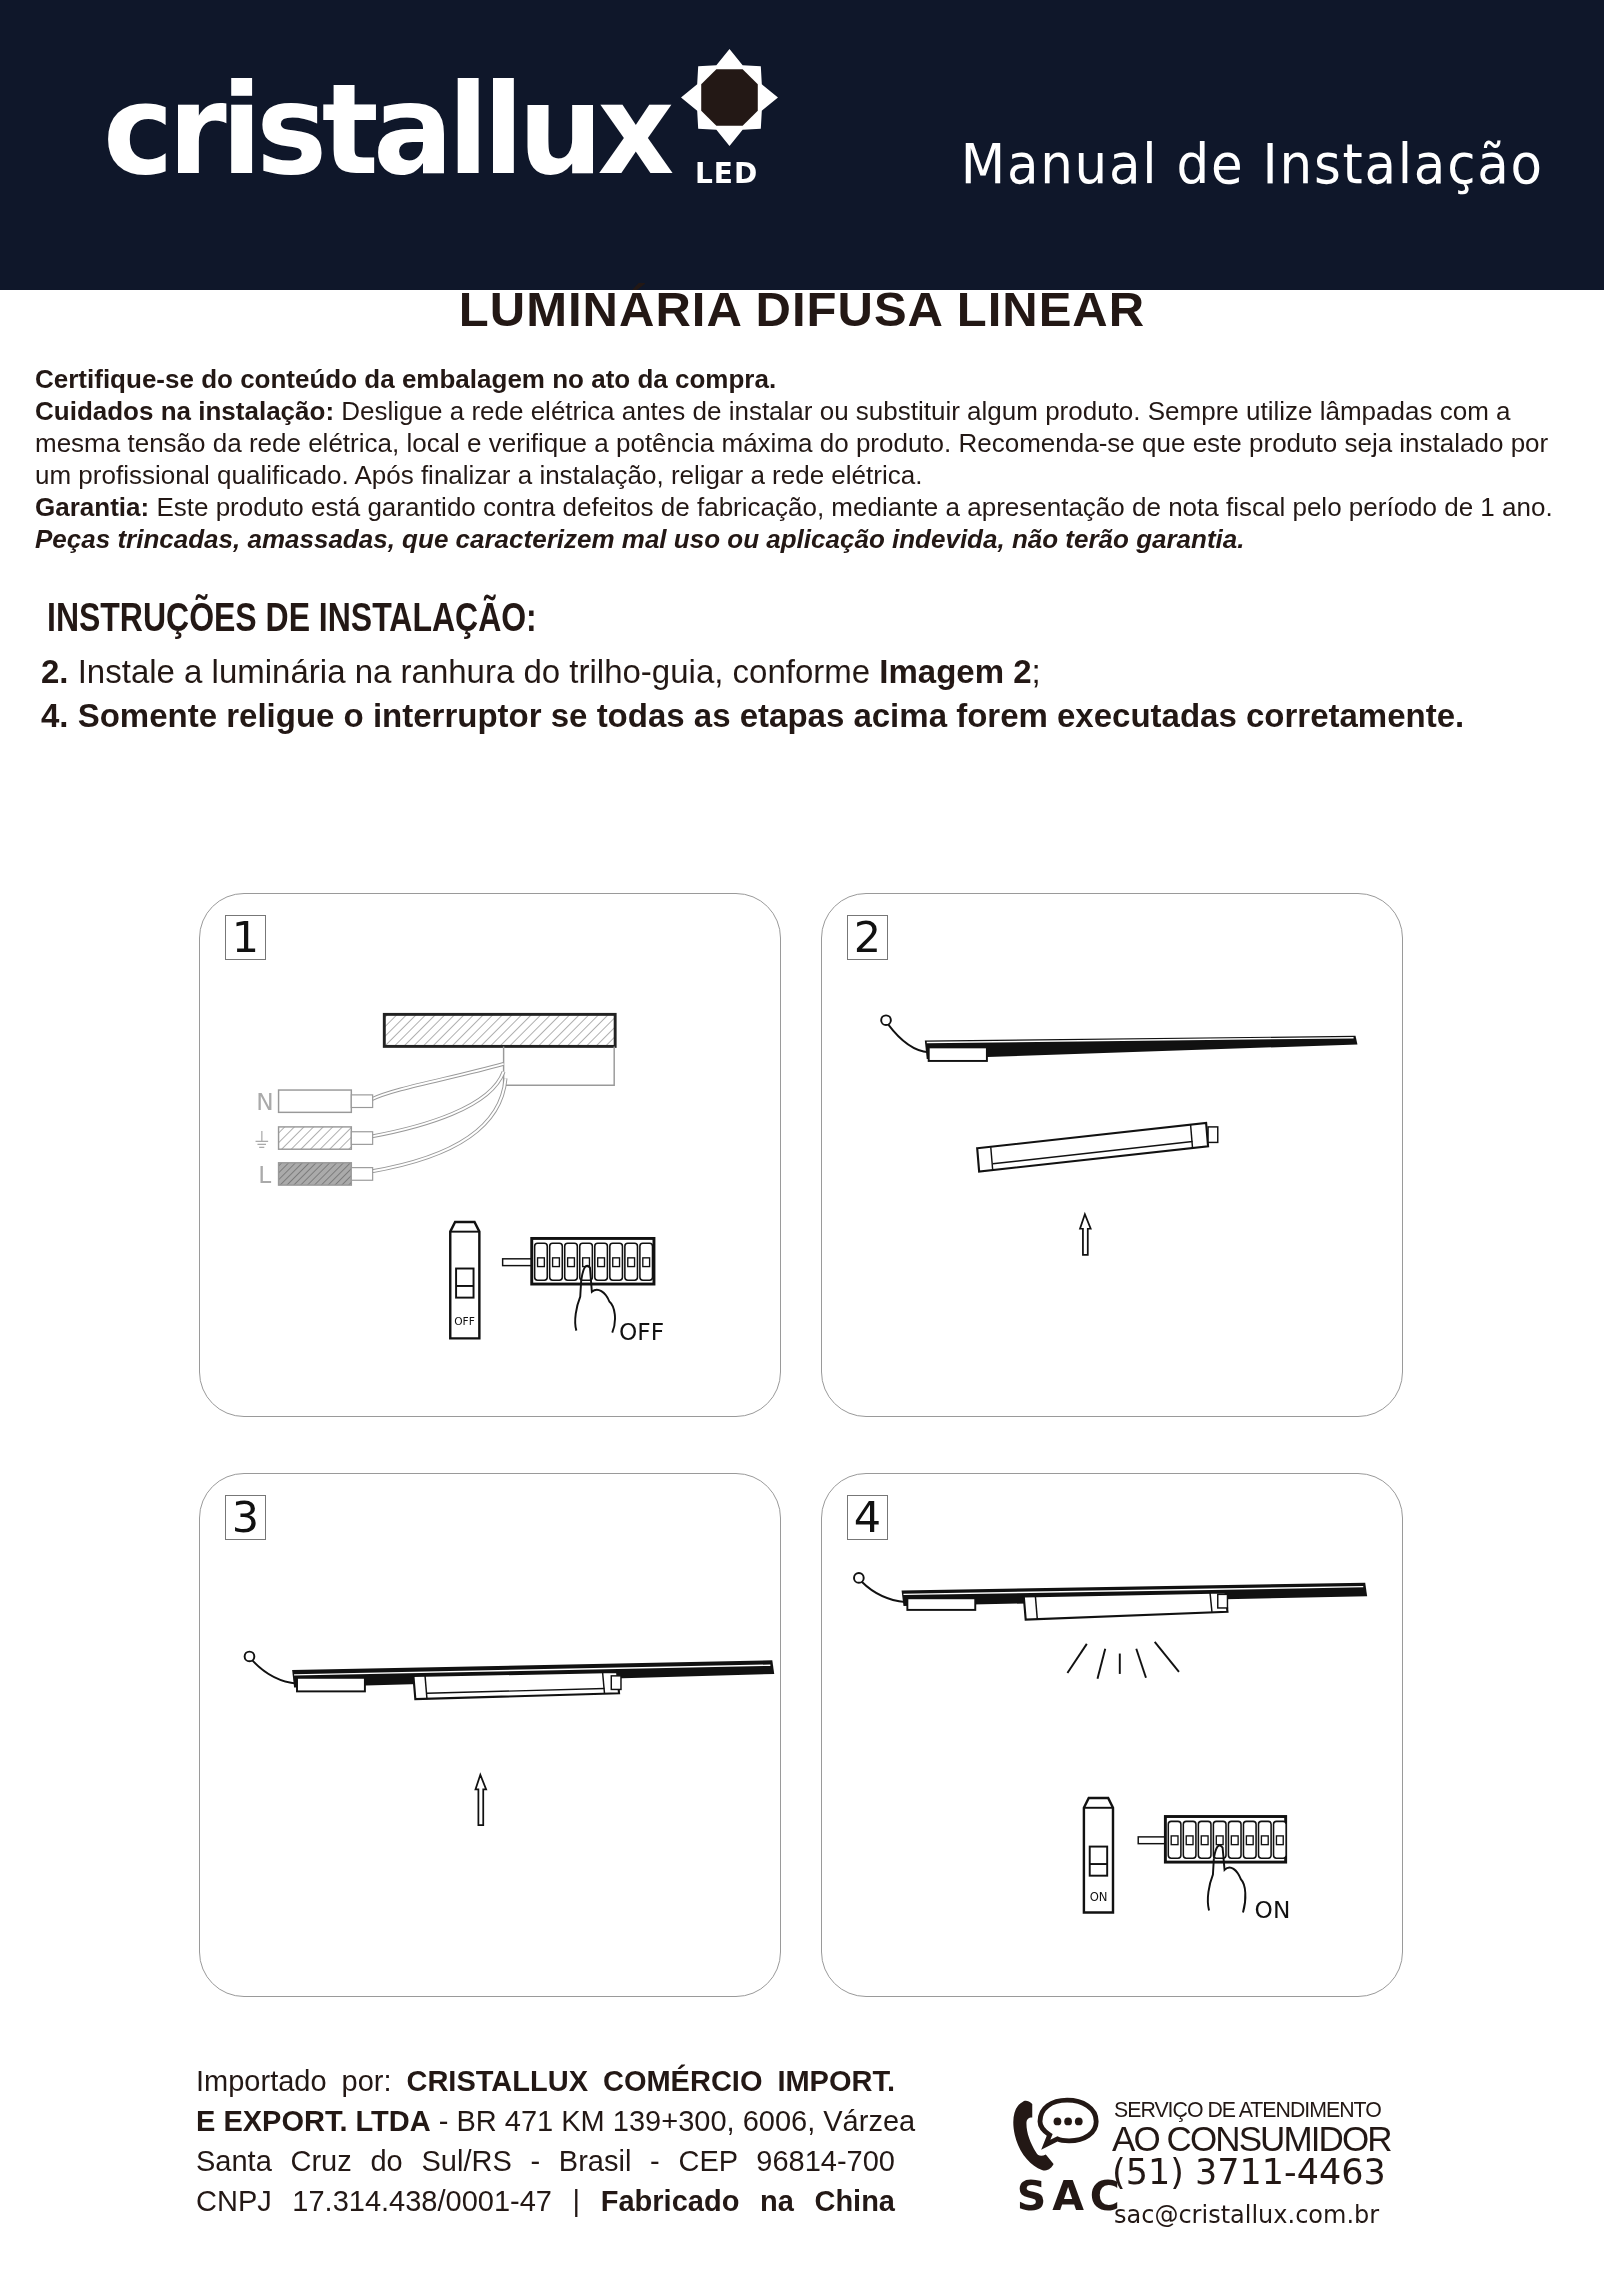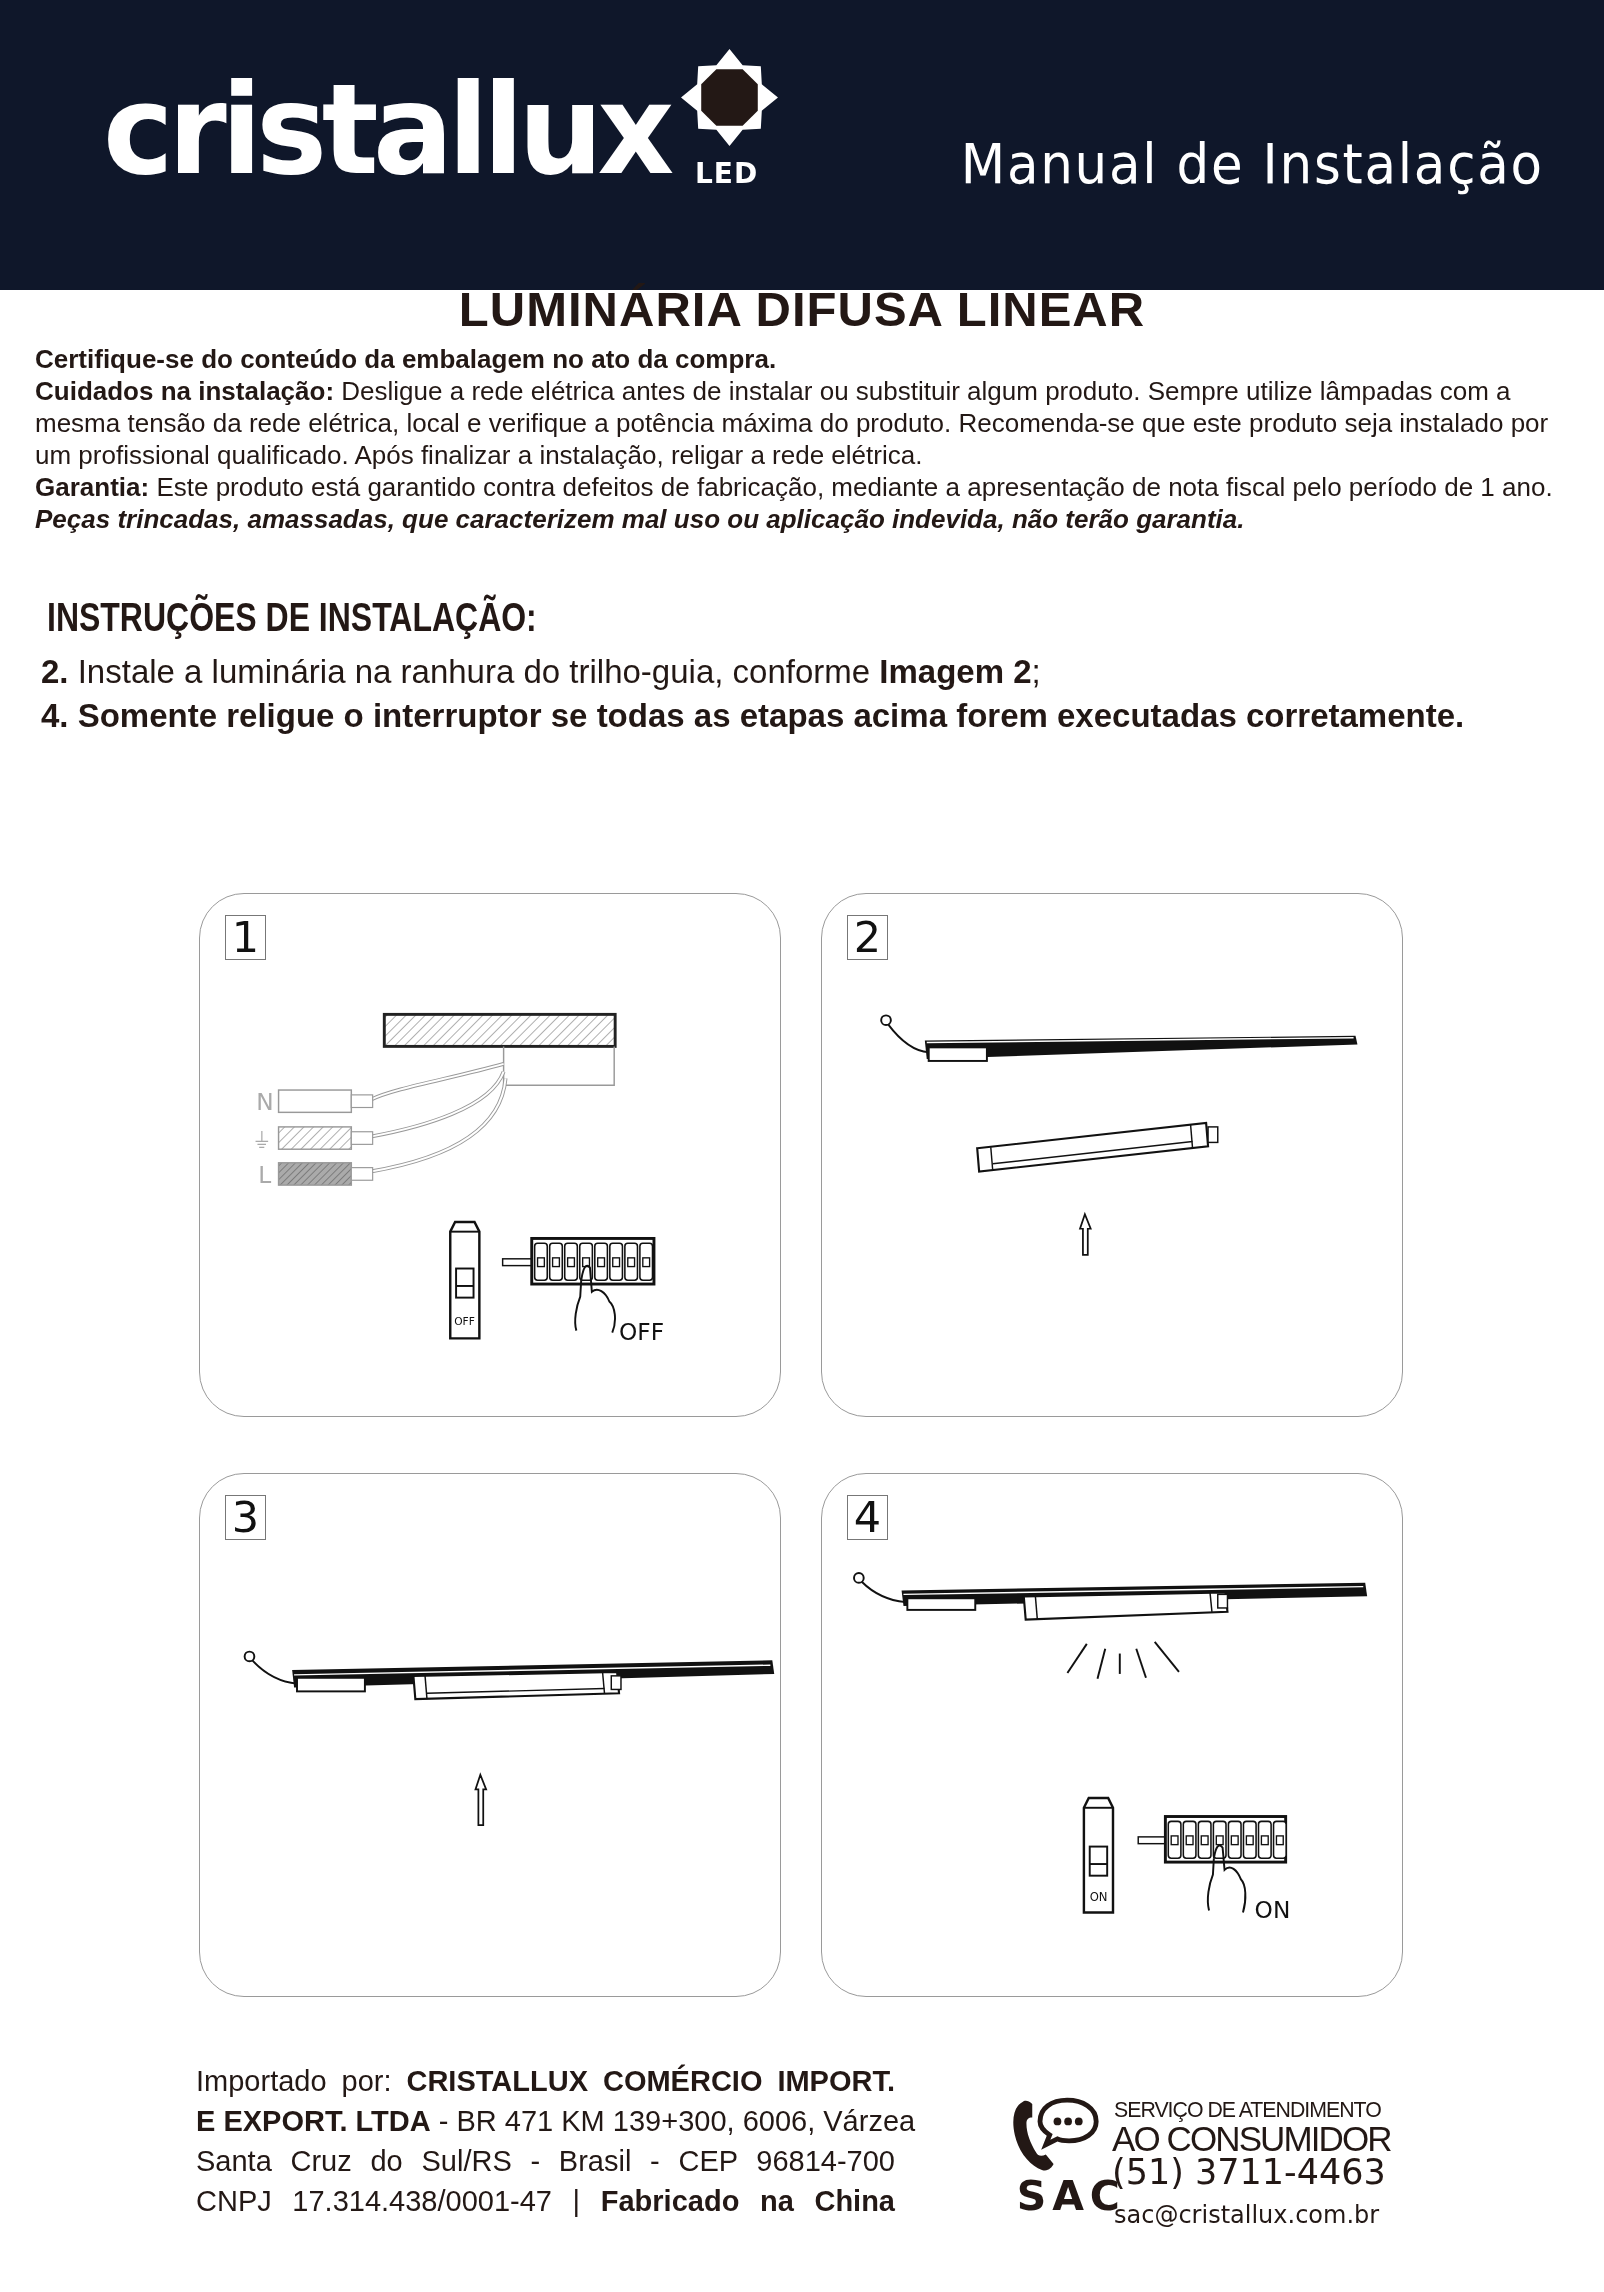--- a/index.html
+++ b/index.html
@@ -10,21 +10,21 @@
   .logo-word { position:absolute; left:103px; top:68px; color:#fff; font-family:"DejaVu Sans", sans-serif;
                font-weight:bold; font-size:124px; letter-spacing:-5.8px; line-height:1; transform:scaleX(0.96); transform-origin:left; }
   .logo-star { position:absolute; left:679px; top:47px; width:101px; height:101px; }
   .logo-led { position:absolute; left:695px; top:157px; color:#fff; font-family:"DejaVu Sans", sans-serif; font-weight:bold; font-size:28px; letter-spacing:1px; }
   .header-title { position:absolute; right:60px; top:136px; color:#fff; font-family:"DejaVu Sans", sans-serif;
                   font-size:56px; letter-spacing:1.9px; line-height:1; transform:scaleX(0.92); transform-origin:right; }
 
   .doc-title { position:absolute; left:0; width:1604px; top:281px; text-align:center; font-weight:bold;
                font-size:49px; letter-spacing:1px; }
 
-  .intro { position:absolute; left:35px; top:343px; width:1543px; font-size:26px; line-height:32px; }
+  .intro { position:absolute; left:35px; top:363px; width:1543px; font-size:26px; line-height:32px; }
   .intro p { margin:0; }
   .intro b { font-weight:bold; }
   .intro i { font-weight:bold; font-style:italic; }
 
   .instr-heading { position:absolute; left:47px; top:594px; font-weight:bold; font-size:41px;
                    transform:scaleX(0.78); transform-origin:left; letter-spacing:0px; }
   .steps { position:absolute; left:41px; top:650px; width:1553px; font-size:33px; line-height:44px; }
   .steps .step { margin:0; white-space:nowrap; }
   .steps b { font-weight:bold; }
 

